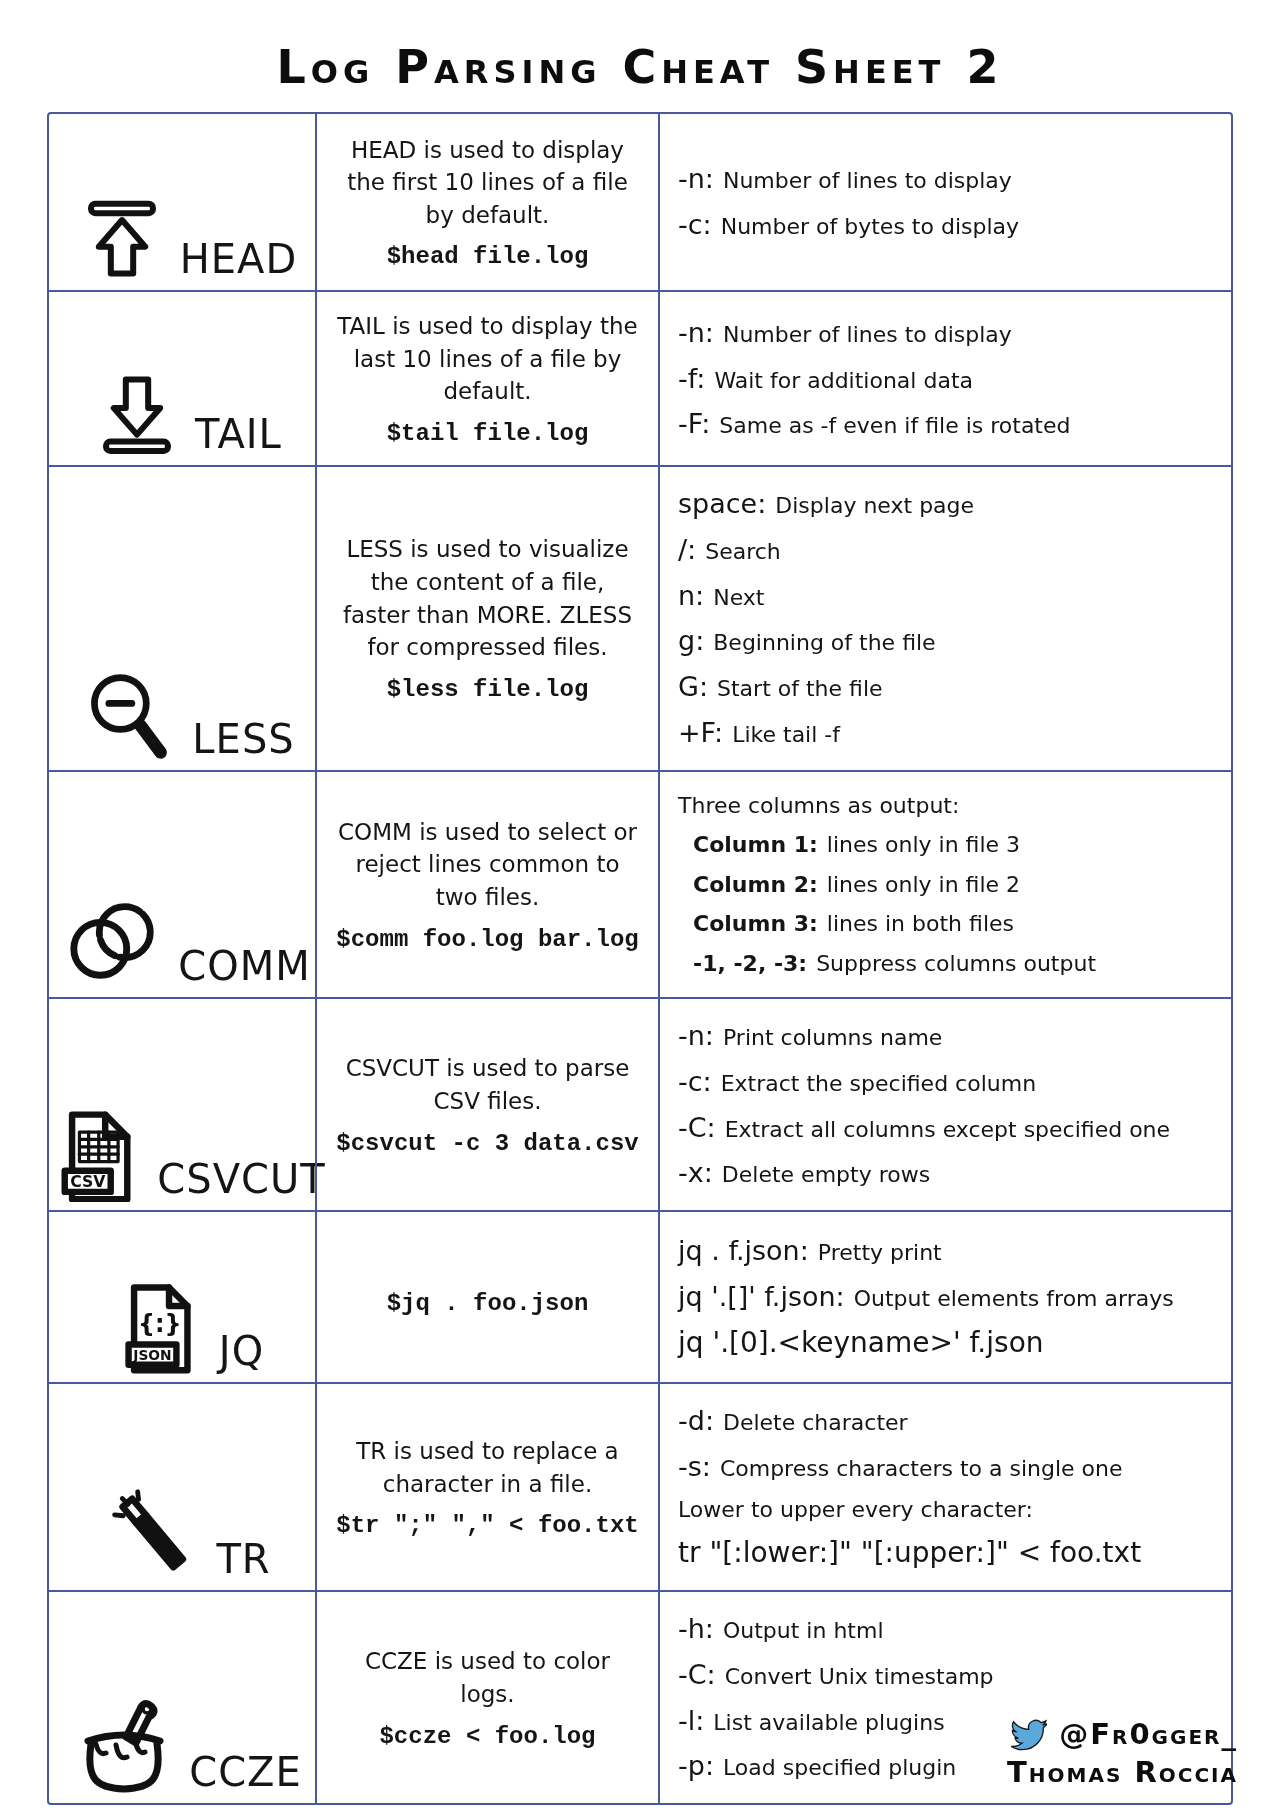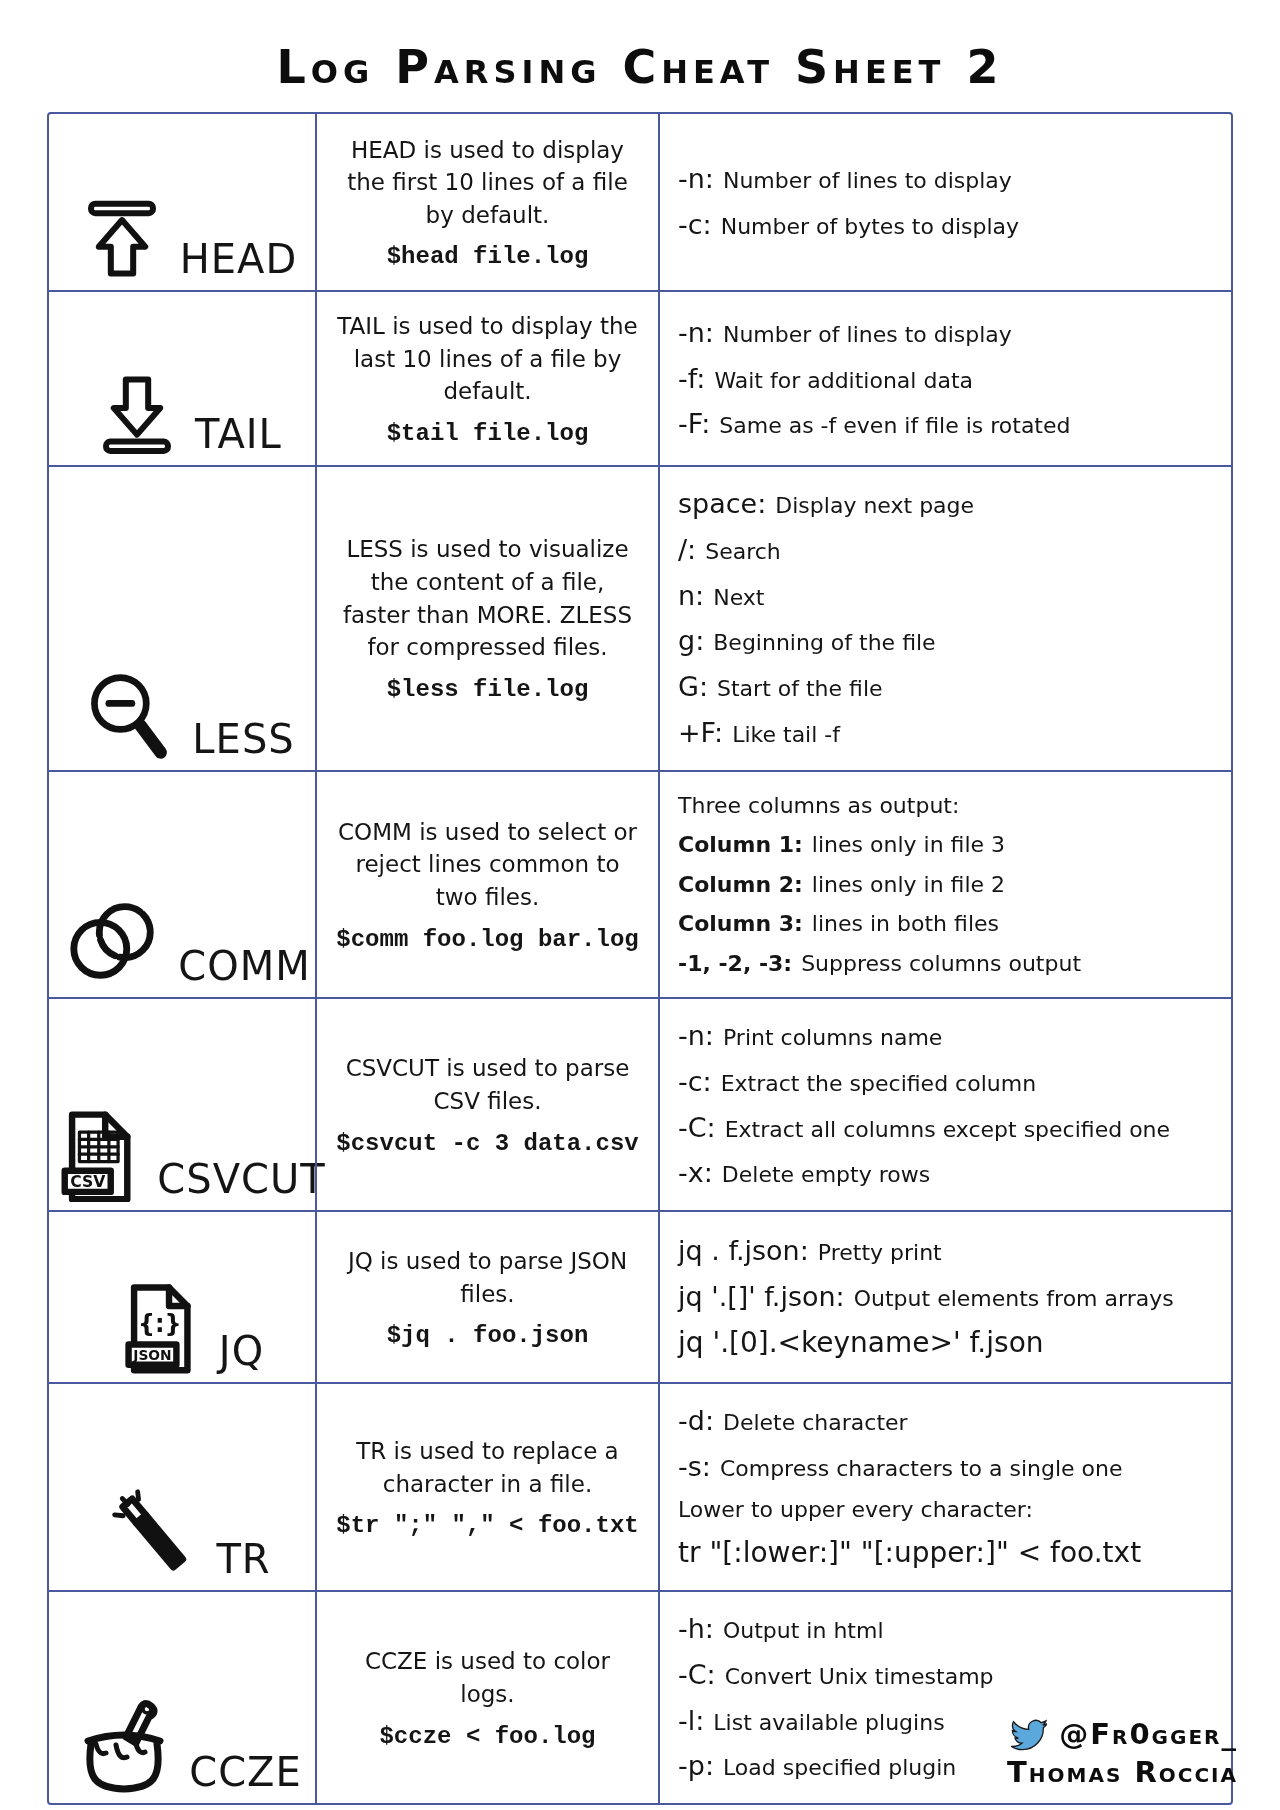--- a/index.html
+++ b/index.html
@@ -31,21 +31,21 @@
   .cell + .cell{border-left:2.5px solid #4a589d;}
   .cell-cmd{display:flex;align-items:flex-end;justify-content:center;gap:15px;padding:8px 5px;}
   .icon{flex:0 0 auto;display:flex;align-items:center;margin-left:12px;}
   .cmd-label{font-size:40px;letter-spacing:1px;white-space:nowrap;}
   .cell-desc{display:flex;flex-direction:column;justify-content:center;text-align:center;}
   .desc{font-size:23px;line-height:1.42;margin:0;}
   .example{font-size:24px;font-weight:700;margin:12px 0 0;font-family:Liberation Mono, monospace;}
   .cell-opts{display:flex;flex-direction:column;justify-content:center;}
   .opt{margin:6px 0;font-size:22px;display:flex;align-items:baseline;gap:9px;line-height:1.25;}
   .opt-key{font-size:27px;white-space:pre;flex:0 0 auto;}
-  .opt.bold .opt-key{font-size:22px;font-weight:700;}
+  .opt.bold .opt-key{font-size:22px;font-weight:700;margin-left:15px;}
   .opt.code .opt-key{font-size:28px;}
   .footer{
     position:absolute;right:42px;top:1716px;text-align:right;
     font-variant:small-caps;font-weight:700;font-size:29px;letter-spacing:2px;
     line-height:1.3;color:#0d0d0d;
   }
   .footer .handle-line{display:flex;align-items:center;justify-content:flex-end;gap:12px;}
   svg.sketch{stroke:#111;fill:none;stroke-width:7;stroke-linecap:round;stroke-linejoin:round;}
   svg.sketch text{stroke:none;fill:#111;font-family:"DejaVu Sans",sans-serif;font-weight:700;}
 </style>
@@ -243,21 +243,20 @@
     <path d="M24 6 H62 L82 26 V96 H24 Z"></path>
     <path d="M62 6 V26 H82"></path>
     <text x="52" y="54" font-size="26" text-anchor="middle">{:}</text>
     <rect x="18" y="68" width="52" height="22" fill="#ffffff"></rect>
     <text x="44" y="85" font-size="15" text-anchor="middle">JSON</text>
   </svg>
         </span>
       <span class="cmd-label">JQ</span>
     </div>
     <div class="cell cell-desc">
-      <p class="desc">JQ is used to parse JSON files.</p>
       <p class="example">$jq . foo.json</p>
     </div>
     <div class="cell cell-opts">
         <div class="opt cmd">
           <span class="opt-key">jq . f.json:</span>
           <span class="opt-text">Pretty print</span>
         </div>
         <div class="opt cmd">
           <span class="opt-key">jq '.[]' f.json:</span>
           <span class="opt-text">Output elements from arrays</span>

